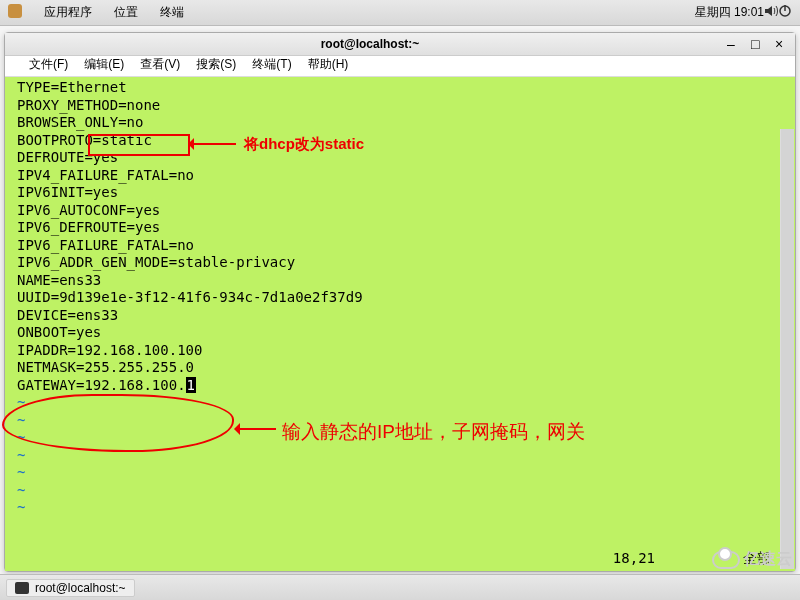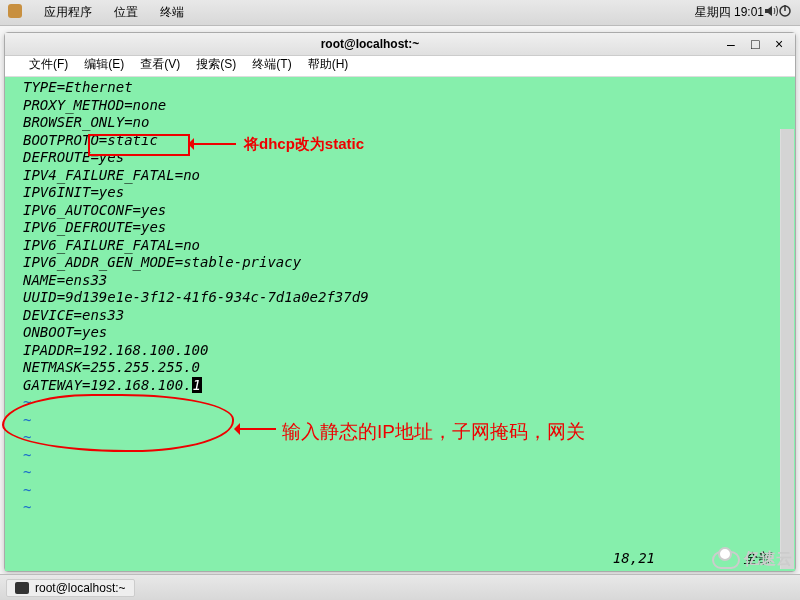--- a/index.html
+++ b/index.html
@@ -50,29 +50,28 @@
       height: 24px;
       display: flex; align-items: flex-start;
       gap: 16px;
       padding: 0 24px;
       font-size: 12px;
       border-bottom: 1px solid #ddd;
     }
     .menubar span { cursor: pointer; }
     .term-body {
       flex: 1;
-      background: #86efac;
+      background: #bef264;
       font-family: "DejaVu Sans Mono", monospace;
       font-size: 14px;
-      padding: 2px 18px;
+      padding: 2px 12px;
       line-height: 17.5px;
       color: #000;
       position: relative;
       white-space: pre;
-      font-style: italic;
     }
     .tilde { color: #1e70c9; }
     .cursor-block { background: #000; color:#fff; padding:0 1px;}
     .status-pos { position:absolute; bottom:4px; right:140px; }
     .status-all { position:absolute; bottom:4px; right:24px; }
 
     .redbox1 {
       position: absolute; border: 2px solid #e00;
       left: 88px; top: 134px; width: 102px; height: 22px;
       pointer-events:none;

